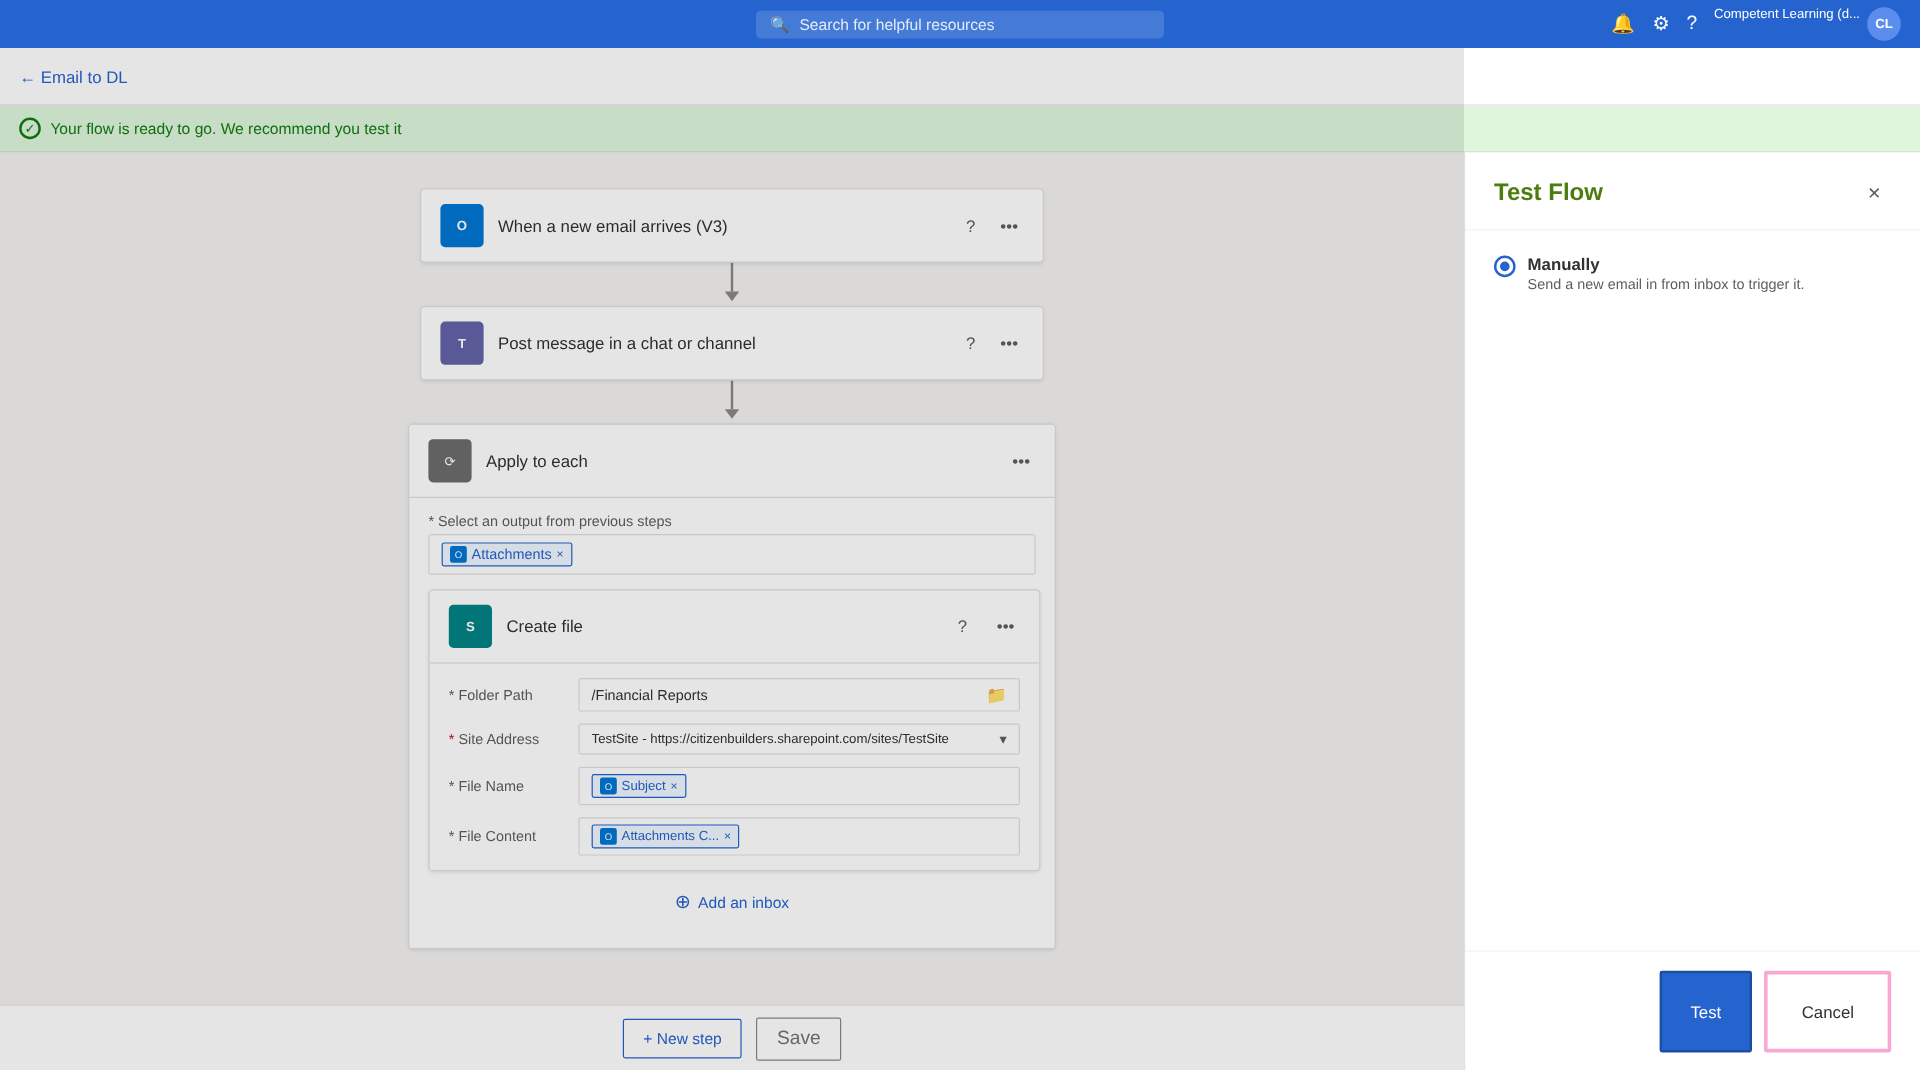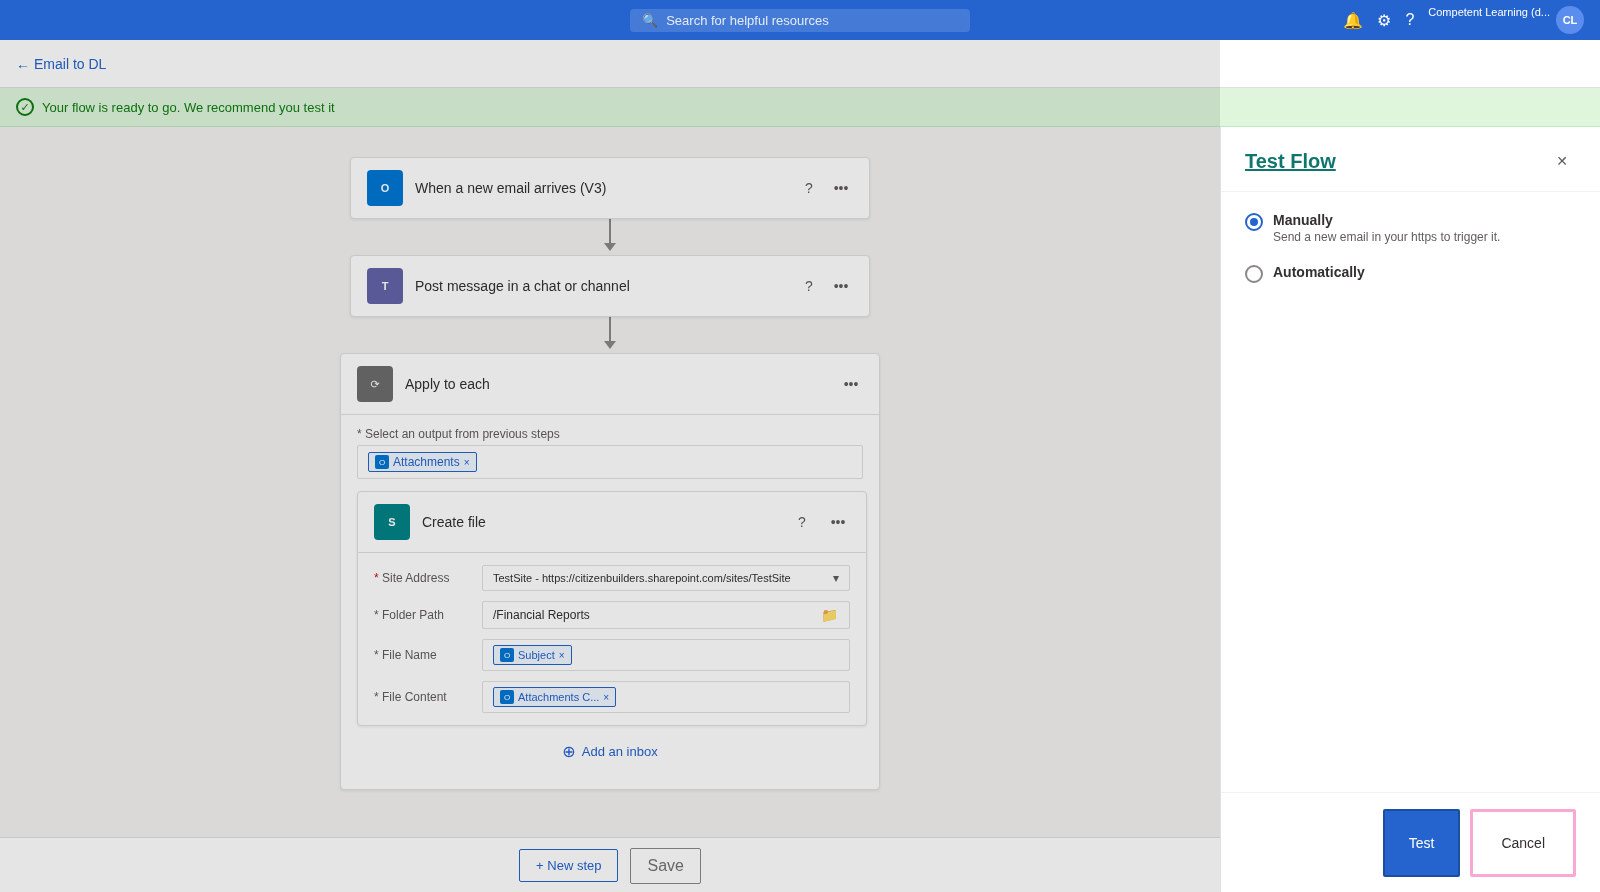--- a/index.html
+++ b/index.html
@@ -306,21 +306,21 @@
       flex-direction: column;
       height: 100%;
       position: relative;
     }
     .test-panel-header {
       padding: 20px 24px 16px;
       display: flex; align-items: center; justify-content: space-between;
       border-bottom: 1px solid #f3f2f1;
     }
     .test-panel-title {
-      font-size: 20px; font-weight: 600; color: #0f766e; text-decoration: underline;
+      font-size: 20px; font-weight: 600; color: #4d7c0f;
     }
     .close-btn {
       background: none; border: none; cursor: pointer;
       font-size: 14px; color: #605e5c;
       width: 28px; height: 28px;
       display: flex; align-items: center; justify-content: center;
     }
     .test-panel-body {
       padding: 20px 24px;
       flex: 1;
@@ -492,34 +492,34 @@
                   <text x="10" y="14" text-anchor="middle" fill="white" font-size="11" font-weight="bold" font-family="Arial">S</text>
                 </svg>
               </div>
               <span class="flow-node-title">Create file</span>
               <button class="node-action-btn">?</button>
               <button class="node-action-btn">•••</button>
             </div>
             <div class="create-file-body">
 
               <div class="form-row">
+                <div class="form-row-label">* Folder Path</div>
+                <div class="form-field">
+                  <span style="font-size:12px;">/Financial Reports</span>
+                  <span class="folder-icon">📁</span>
+                </div>
+              </div>
+
+              <div class="form-row">
                 <div class="form-row-label">
                   <span>* </span>Site Address
                 </div>
                 <div class="form-field">
                   <span style="font-size:11px;color:#323130;overflow:hidden;white-space:nowrap;text-overflow:ellipsis;max-width:300px;">TestSite - https://citizenbuilders.sharepoint.com/sites/TestSite</span>
                   <span class="chevron-down">▾</span>
-                </div>
-              </div>
-
-              <div class="form-row">
-                <div class="form-row-label">* Folder Path</div>
-                <div class="form-field">
-                  <span style="font-size:12px;">/Financial Reports</span>
-                  <span class="folder-icon">📁</span>
                 </div>
               </div>
 
               <div class="form-row">
                 <div class="form-row-label">* File Name</div>
                 <div class="form-field">
                   <div class="tag" style="font-size:11px;">
                     <div class="tag-icon">O</div>
                     <span>Subject</span>
                     <span class="tag-close">×</span>
@@ -559,30 +559,24 @@
     <div class="test-panel-header">
       <span class="test-panel-title">Test Flow</span>
       <button class="close-btn">✕</button>
     </div>
     <div class="test-panel-body">
 
       <div class="radio-option">
         <div class="radio-circle selected"></div>
         <div>
           <div class="radio-label">Manually</div>
-          <div class="radio-desc">Send a new email in your https to trigger it.</div>
-        </div>
-      </div>
-
-      <div class="radio-option">
-        <div class="radio-circle unselected"></div>
-        <div>
-          <div class="radio-label">Automatically</div>
-        </div>
-      </div>
+          <div class="radio-desc">Send a new email in from inbox to trigger it.</div>
+        </div>
+      </div>
+
     </div>
     <div class="test-panel-footer">
       <button class="btn-test">Test</button>
       <button class="btn-cancel">Cancel</button>
     </div>
   </div>
 
 </div>
 
 </body></html>

